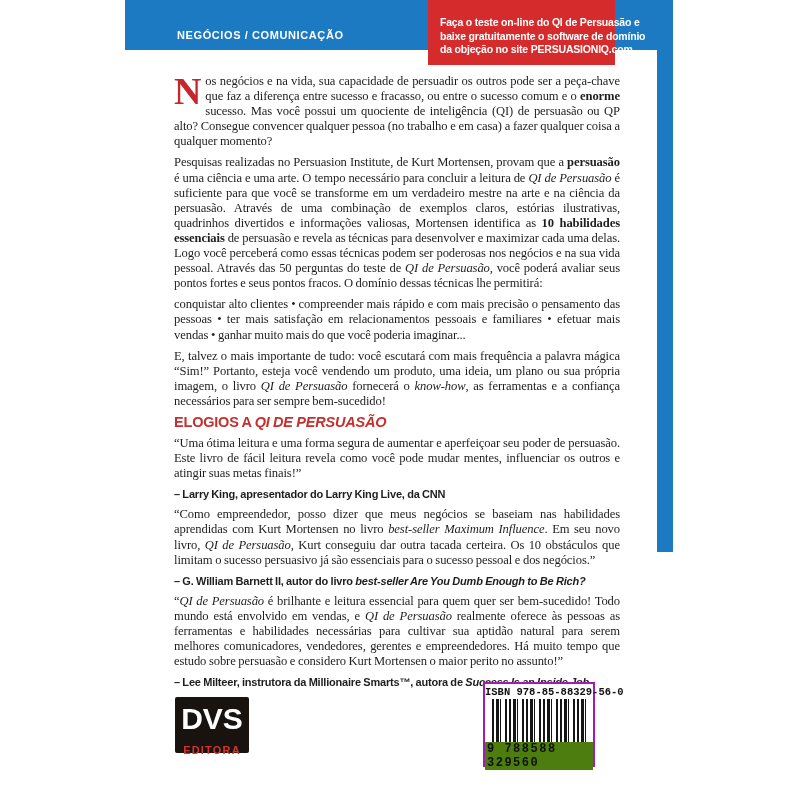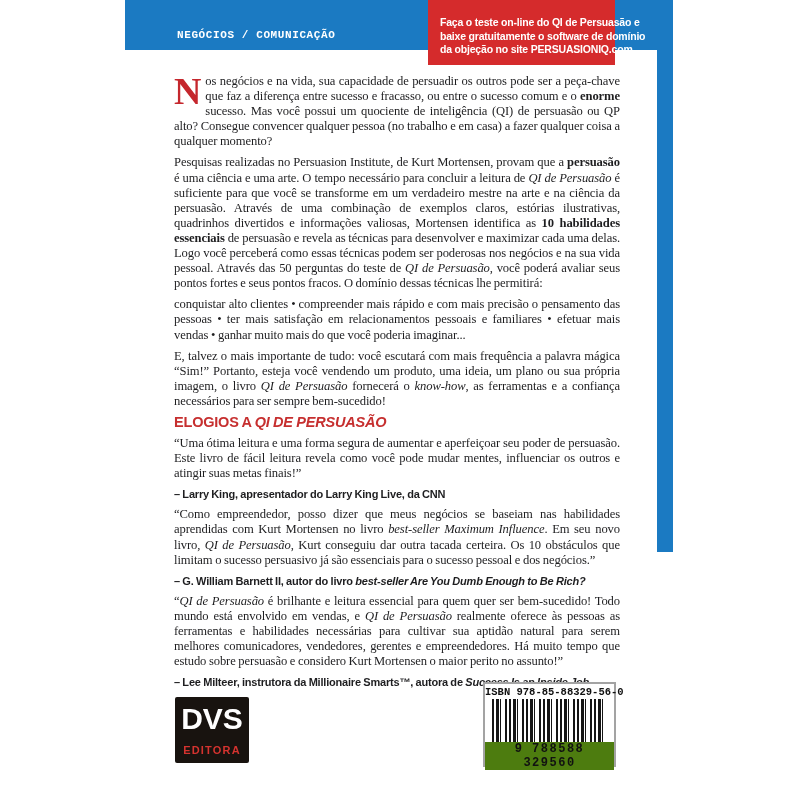--- a/index.html
+++ b/index.html
@@ -2,21 +2,21 @@
 <html lang="pt"><head>
 <meta charset="utf-8">
 <style>
   html,body{margin:0;padding:0;background:#ffffff;}
   .stage{position:relative;width:800px;height:800px;background:#ffffff;overflow:hidden;
          font-family:"Liberation Serif","DejaVu Serif",serif;}
   
   .topbar{position:absolute;left:125px;top:0;width:548px;height:50px;background:#1b7ac2;}
   .stripe{position:absolute;left:657px;top:0;width:16px;height:552px;background:#1b7ac2;}
   .category{position:absolute;left:177px;top:29px;color:#ffffff;
-            font-family:Liberation Mono, monospace;
+            font-family:Liberation Sans, sans-serif;
             font-size:11px;font-weight:bold;letter-spacing:.6px;white-space:nowrap;}
   
   .promo{position:absolute;left:428px;top:0;width:187px;height:65px;background:#d52b2c;
          box-sizing:border-box;padding:16px 8px 0 12px;color:#ffffff;
          font-family:"Liberation Sans","DejaVu Sans",sans-serif;
          font-size:10.5px;font-weight:bold;line-height:13.5px;letter-spacing:-.2px;}
   .promo div{white-space:nowrap;}
   
   .content{position:absolute;left:174px;top:74px;width:446px;color:#1e1e20;
            font-size:12.6px;line-height:15.1px;text-align:justify;
@@ -28,30 +28,30 @@
   .seg-b{font-weight:bold;}
   .seg-i{font-style:italic;}
   .praise-heading{margin:12px 0 9px 0;color:#c62f2f;
            font-family:"Liberation Sans","DejaVu Sans",sans-serif;
            font-size:14.5px;font-weight:bold;letter-spacing:-.2px;text-align:left;}
   .quote{margin:0;}
   .attr{margin:2px 0 10px 0;text-align:left;
         font-family:"Liberation Sans","DejaVu Sans",sans-serif;
         font-size:11px;font-weight:bold;letter-spacing:-.2px;line-height:14px;}
   
-  .logo{position:absolute;left:175px;top:697px;width:74px;height:66px;background:#18130f;
+  .logo{position:absolute;left:175px;top:697px;width:74px;height:56px;background:#18130f;
         border-radius:2px;text-align:center;
         font-family:"Liberation Sans","DejaVu Sans",sans-serif;}
   .logo-dvs{color:#ffffff;font-size:30px;font-weight:bold;line-height:32px;margin-top:6px;
             letter-spacing:0px;}
   .logo-editora{color:#d5332f;font-size:11px;font-weight:bold;letter-spacing:1.2px;
             margin-top:9px;}
   
-  .barcode{position:absolute;left:483px;top:682px;width:133px;height:85px;background:#ffffff;
-           border:2px solid #a3a3a3;box-sizing:border-box;text-align:center;}
+  .barcode{position:absolute;left:483px;top:682px;width:112px;height:85px;background:#ffffff;
+           border:2px solid #a21caf;box-sizing:border-box;text-align:left;}
   .isbn{font-family:"Liberation Mono","DejaVu Sans Mono",monospace;color:#111;
         font-size:10.5px;font-weight:bold;letter-spacing:0;margin-top:2px;white-space:nowrap;}
   .bars{position:relative;height:44px;margin:1px 7px 0 7px;
         background:
           repeating-linear-gradient(90deg,
             #151515 0 2px,  #ffffff 2px 4px,
             #151515 4px 7px,#ffffff 7px 8px,
             #151515 8px 9.5px,#ffffff 9.5px 13px,
             #151515 13px 15px,#ffffff 15px 17px);}
   .guard-l,.guard-m,.guard-r{position:absolute;bottom:-9px;width:2px;height:9px;background:#151515;}

